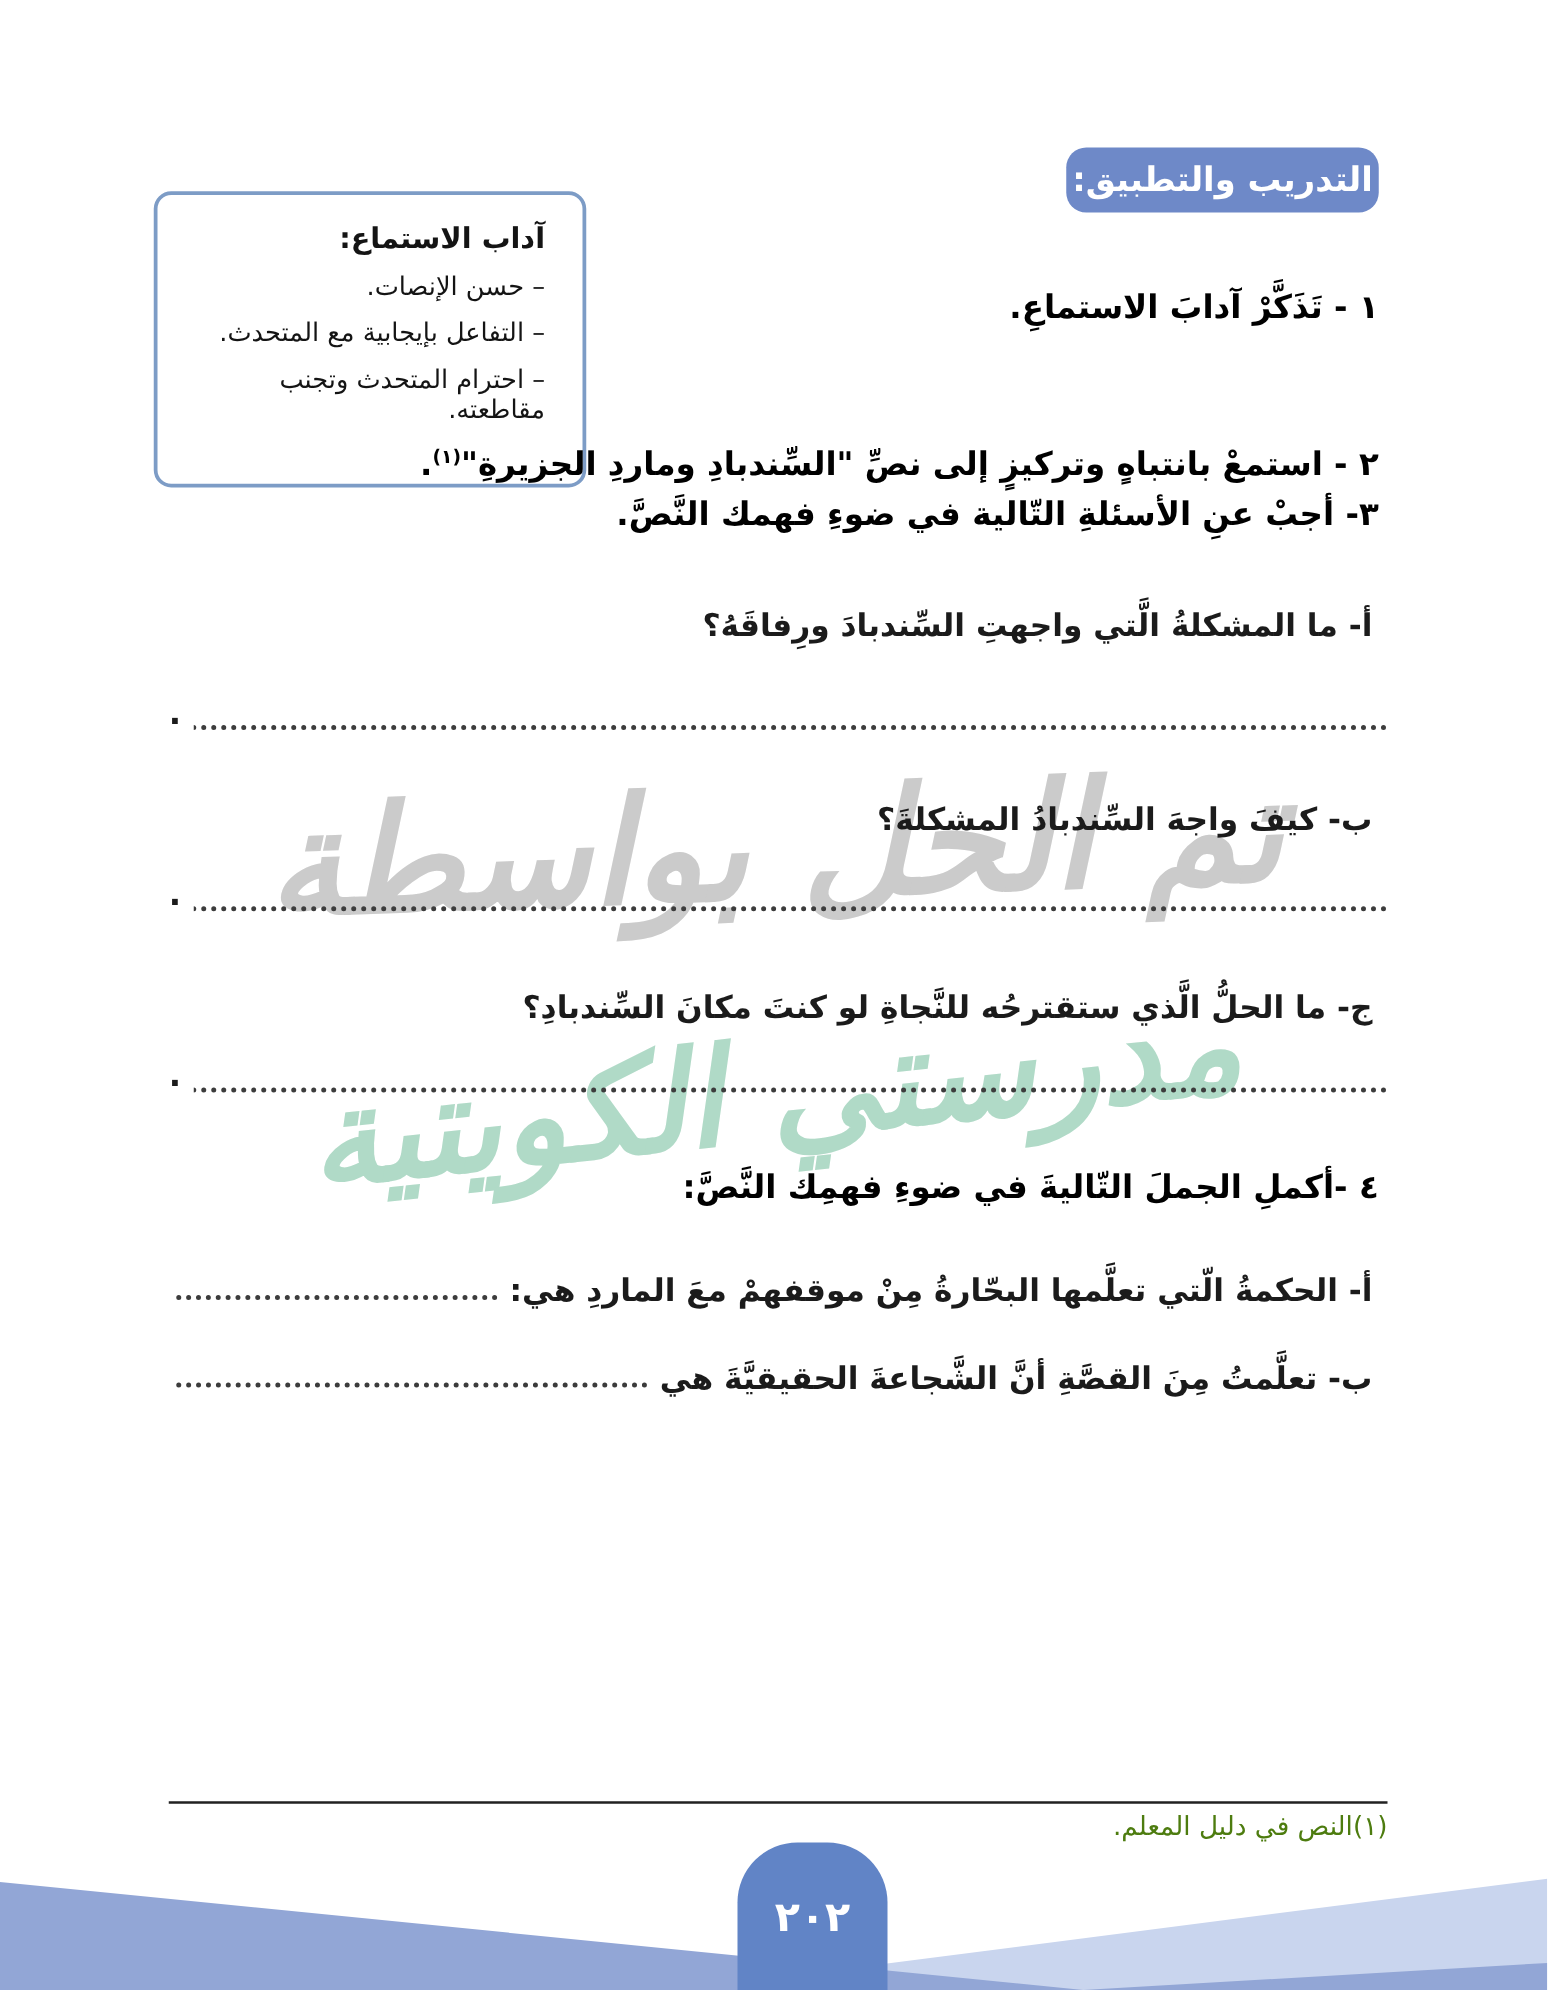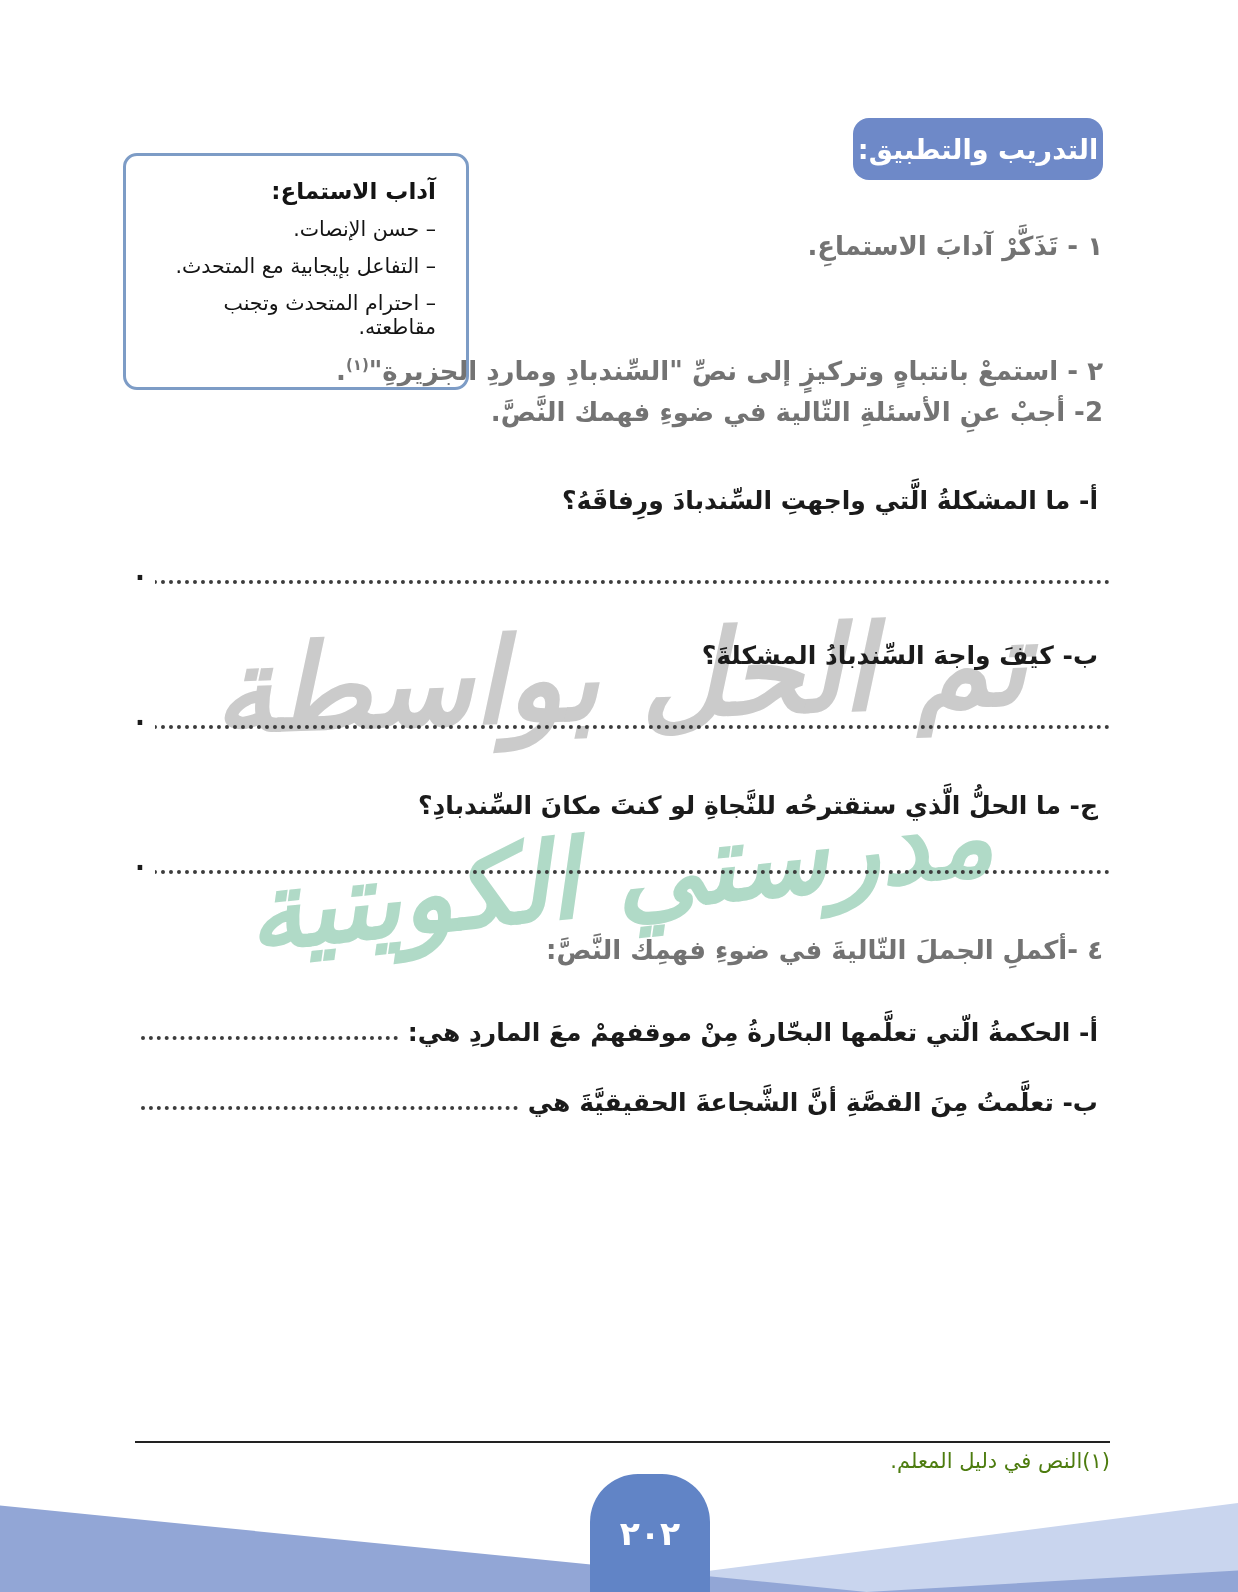--- a/index.html
+++ b/index.html
@@ -7,41 +7,41 @@
   body {
     position:relative;
     background:#ffffff;
     font-family:"DejaVu Sans", sans-serif;
     direction:rtl;
     overflow:hidden;
   }
   
   .badge {
     position:absolute; top:118px; right:135px;
-    width:250px; height:62px;
+    width:250px; height:52px;
     background:#6e89c8; border-radius:16px;
     color:#ffffff; font-size:27px; font-weight:bold;
     display:flex; align-items:center; justify-content:center;
     z-index:3;
   }
   
   .etq-box {
     position:absolute; top:153px; left:123px;
     width:346px; height:237px;
     border:3px solid #7d9cc6; border-radius:14px;
     background:#ffffff;
     padding:22px 30px 18px 20px;
     z-index:3;
   }
   .etq-title { font-size:23px; font-weight:bold; color:#141414; }
   .etq-item  { font-size:20.5px; color:#141414; margin-top:13px; }
   
   .ex {
     position:absolute; right:135px;
-    color:#737373; font-weight:bold; font-size:26px;
+    color:#000000; font-weight:bold; font-size:26px;
     white-space:nowrap; z-index:3;
   }
   .ex .sup { font-size:15px; vertical-align:super; }
   
   .q {
     position:absolute; right:140px;
     color:#1b1b1b; font-weight:bold; font-size:25px;
     white-space:nowrap; z-index:3;
   }
   
@@ -118,21 +118,21 @@
 
 <div class="etq-box">
   <div class="etq-title">آداب الاستماع:</div>
   <div class="etq-item">– حسن الإنصات.</div>
   <div class="etq-item">– التفاعل بإيجابية مع المتحدث.</div>
   <div class="etq-item">– احترام المتحدث وتجنب مقاطعته.</div>
 </div>
 
 <div class="ex" style="top:231px;">١ - تَذَكَّرْ آدابَ الاستماعِ.</div>
 <div class="ex" style="top:311px;margin-top:45px;"><span>٢ - استمعْ بانتباهٍ وتركيزٍ إلى نصِّ "السِّندبادِ وماردِ الجزيرةِ"</span><span class="sup">(١)</span><span>.</span></div>
-<div class="ex" style="top:397px;">2- أجبْ عنِ الأسئلةِ التّالية في ضوءِ فهمك النَّصَّ.</div>
+<div class="ex" style="top:397px;">٣- أجبْ عنِ الأسئلةِ التّالية في ضوءِ فهمك النَّصَّ.</div>
 
 <div class="q" style="top:486px;">أ- ما المشكلةُ الَّتي واجهتِ السِّندبادَ ورِفاقَهُ؟</div>
 <div class="ans" style="top:578px;">
   <span class="period">.</span>
 </div>
 
 <div class="q" style="top:641px;">ب- كيفَ واجهَ السِّندبادُ المشكلةَ؟</div>
 <div class="ans" style="top:723px;">
   <span class="period">.</span>
 </div>

